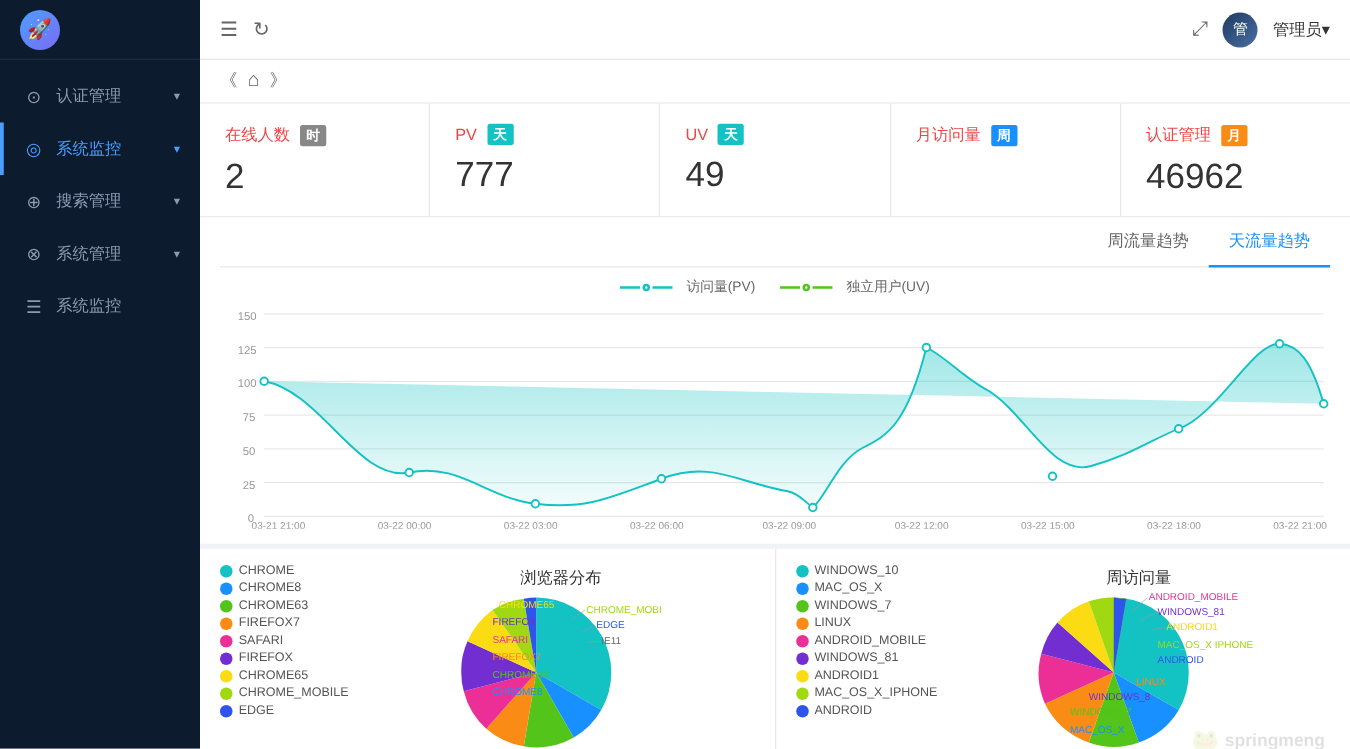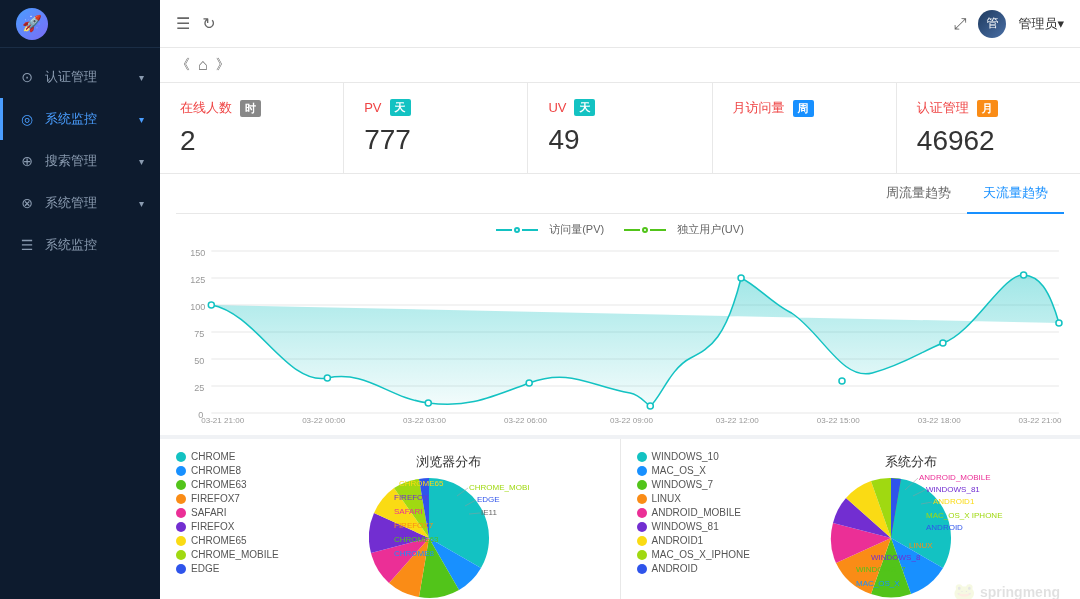--- a/index.html
+++ b/index.html
@@ -511,21 +511,21 @@
           <div class="legend-entry">
             <div class="legend-color" style="background:#a0d911;"></div>
             <span>MAC_OS_X_IPHONE</span>
           </div>
           <div class="legend-entry">
             <div class="legend-color" style="background:#2f54eb;"></div>
             <span>ANDROID</span>
           </div>
         </div>
         <div class="pie-area">
-          <span class="pie-title">系统分布</span>
+          <span class="pie-title">周访问量</span>
           <svg width="200" height="140" viewBox="0 0 200 140" style="margin-top:18px;">
             <g transform="translate(80,70)">
               <path d="M0,0 L0,-60 A60,60 0 0,1 52,30 Z" fill="#13c2c2"></path>
               <path d="M0,0 L52,30 A60,60 0 0,1 20,56 Z" fill="#1890ff"></path>
               <path d="M0,0 L20,56 A60,60 0 0,1 -20,56 Z" fill="#52c41a"></path>
               <path d="M0,0 L-20,56 A60,60 0 0,1 -55,25 Z" fill="#fa8c16"></path>
               <path d="M0,0 L-55,25 A60,60 0 0,1 -58,-15 Z" fill="#eb2f96"></path>
               <path d="M0,0 L-58,-15 A60,60 0 0,1 -45,-40 Z" fill="#722ed1"></path>
               <path d="M0,0 L-45,-40 A60,60 0 0,1 -20,-57 Z" fill="#fadb14"></path>
               <path d="M0,0 L-20,-57 A60,60 0 0,1 10,-59 Z" fill="#a0d911"></path>

